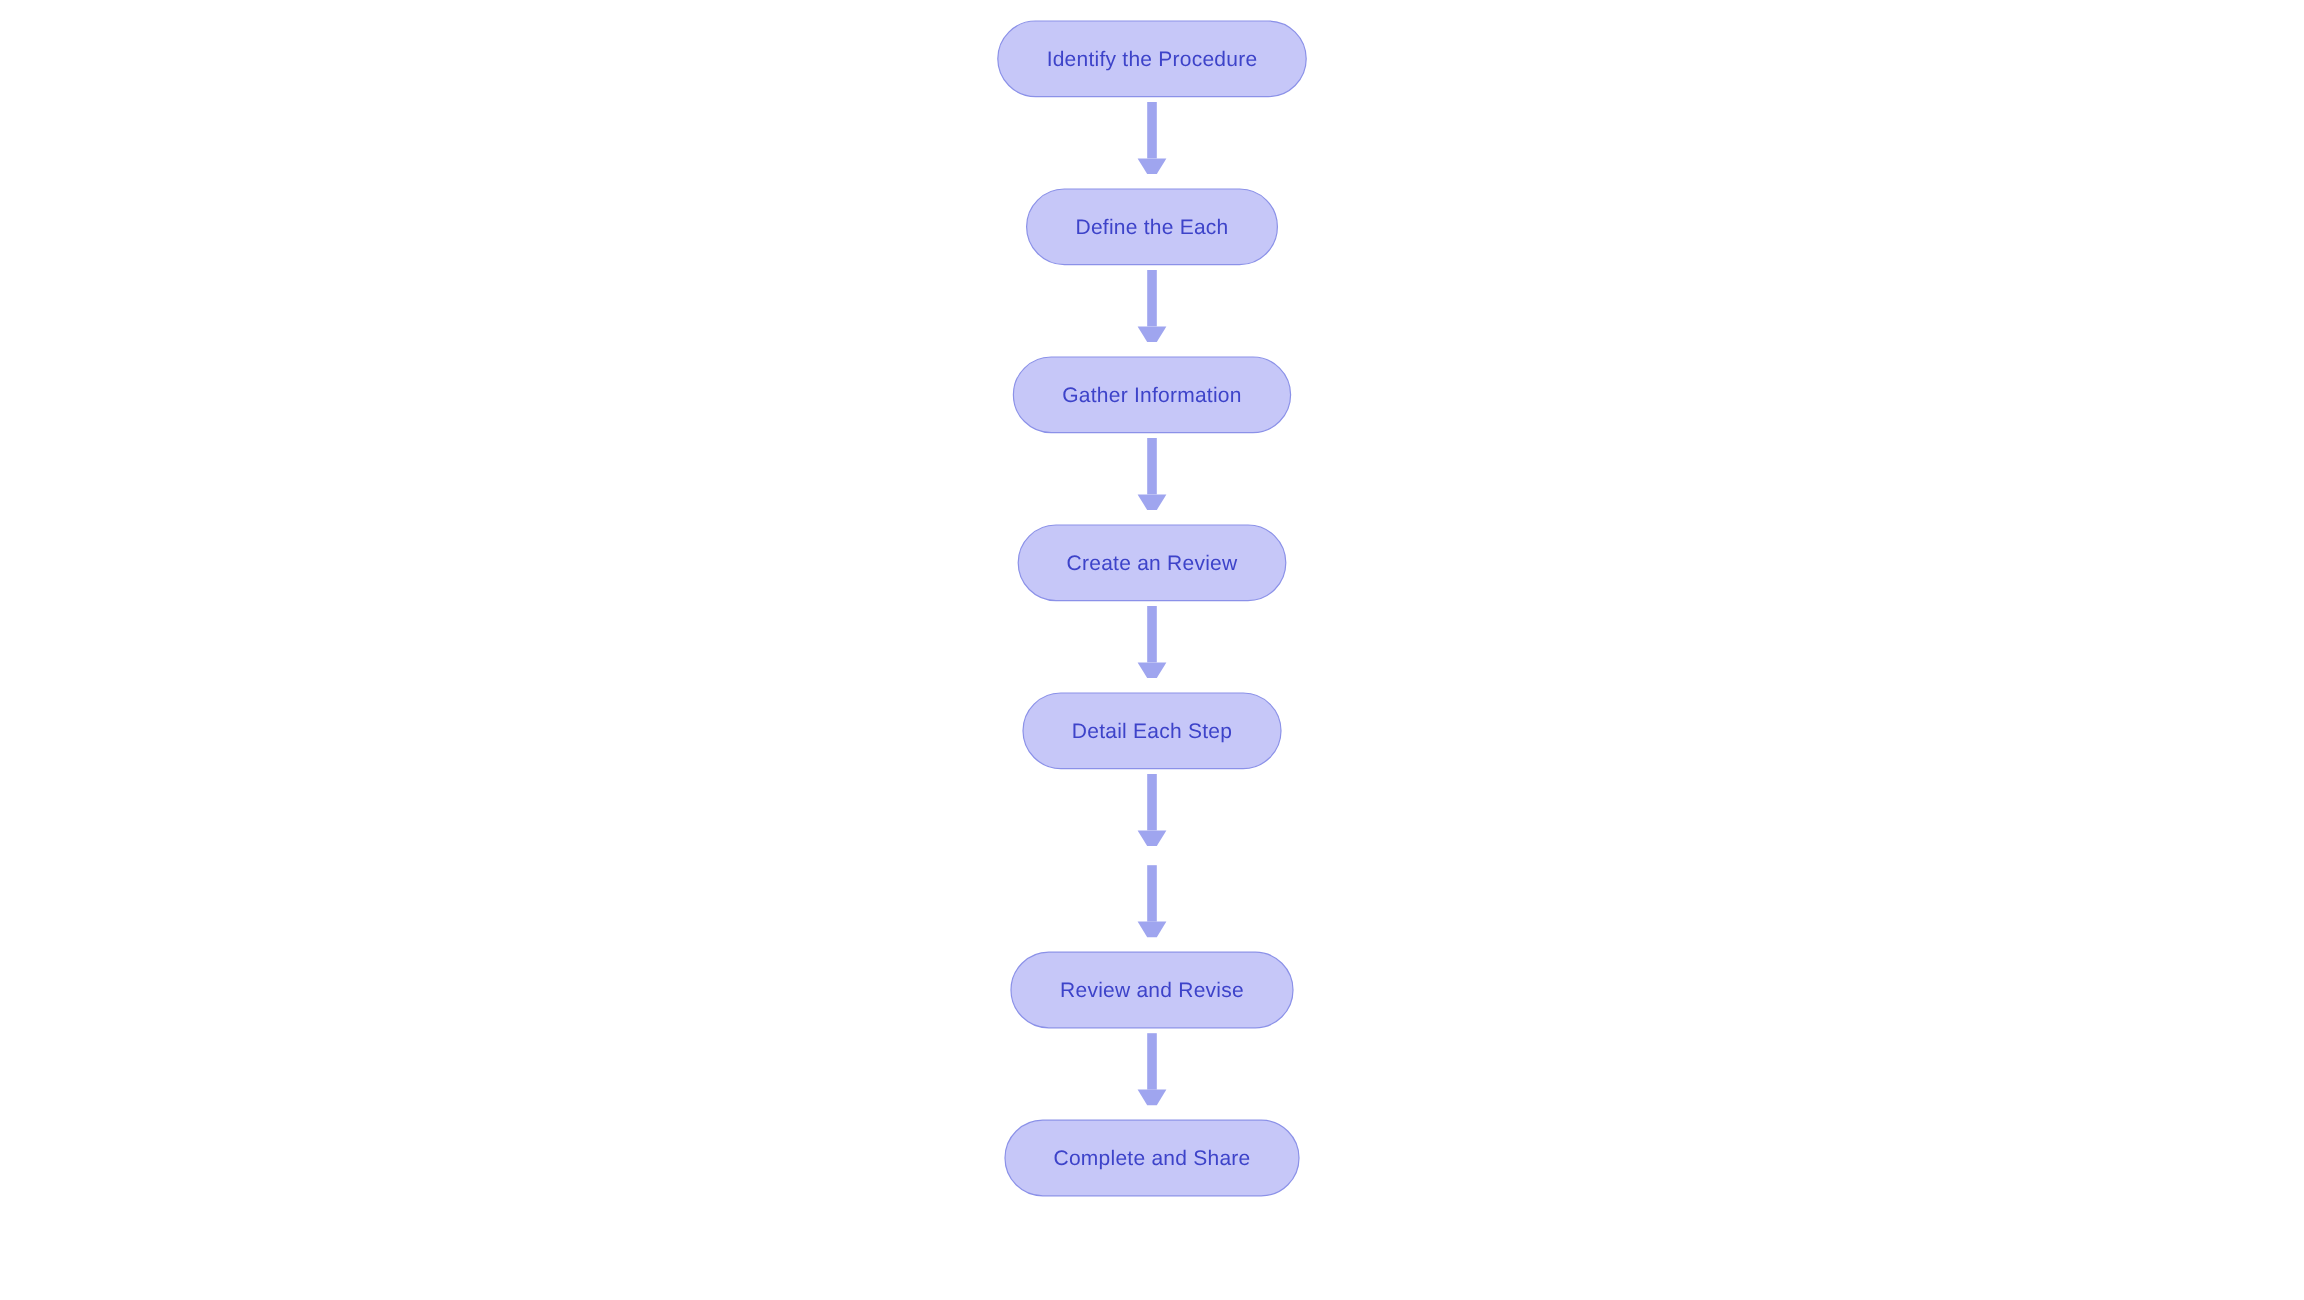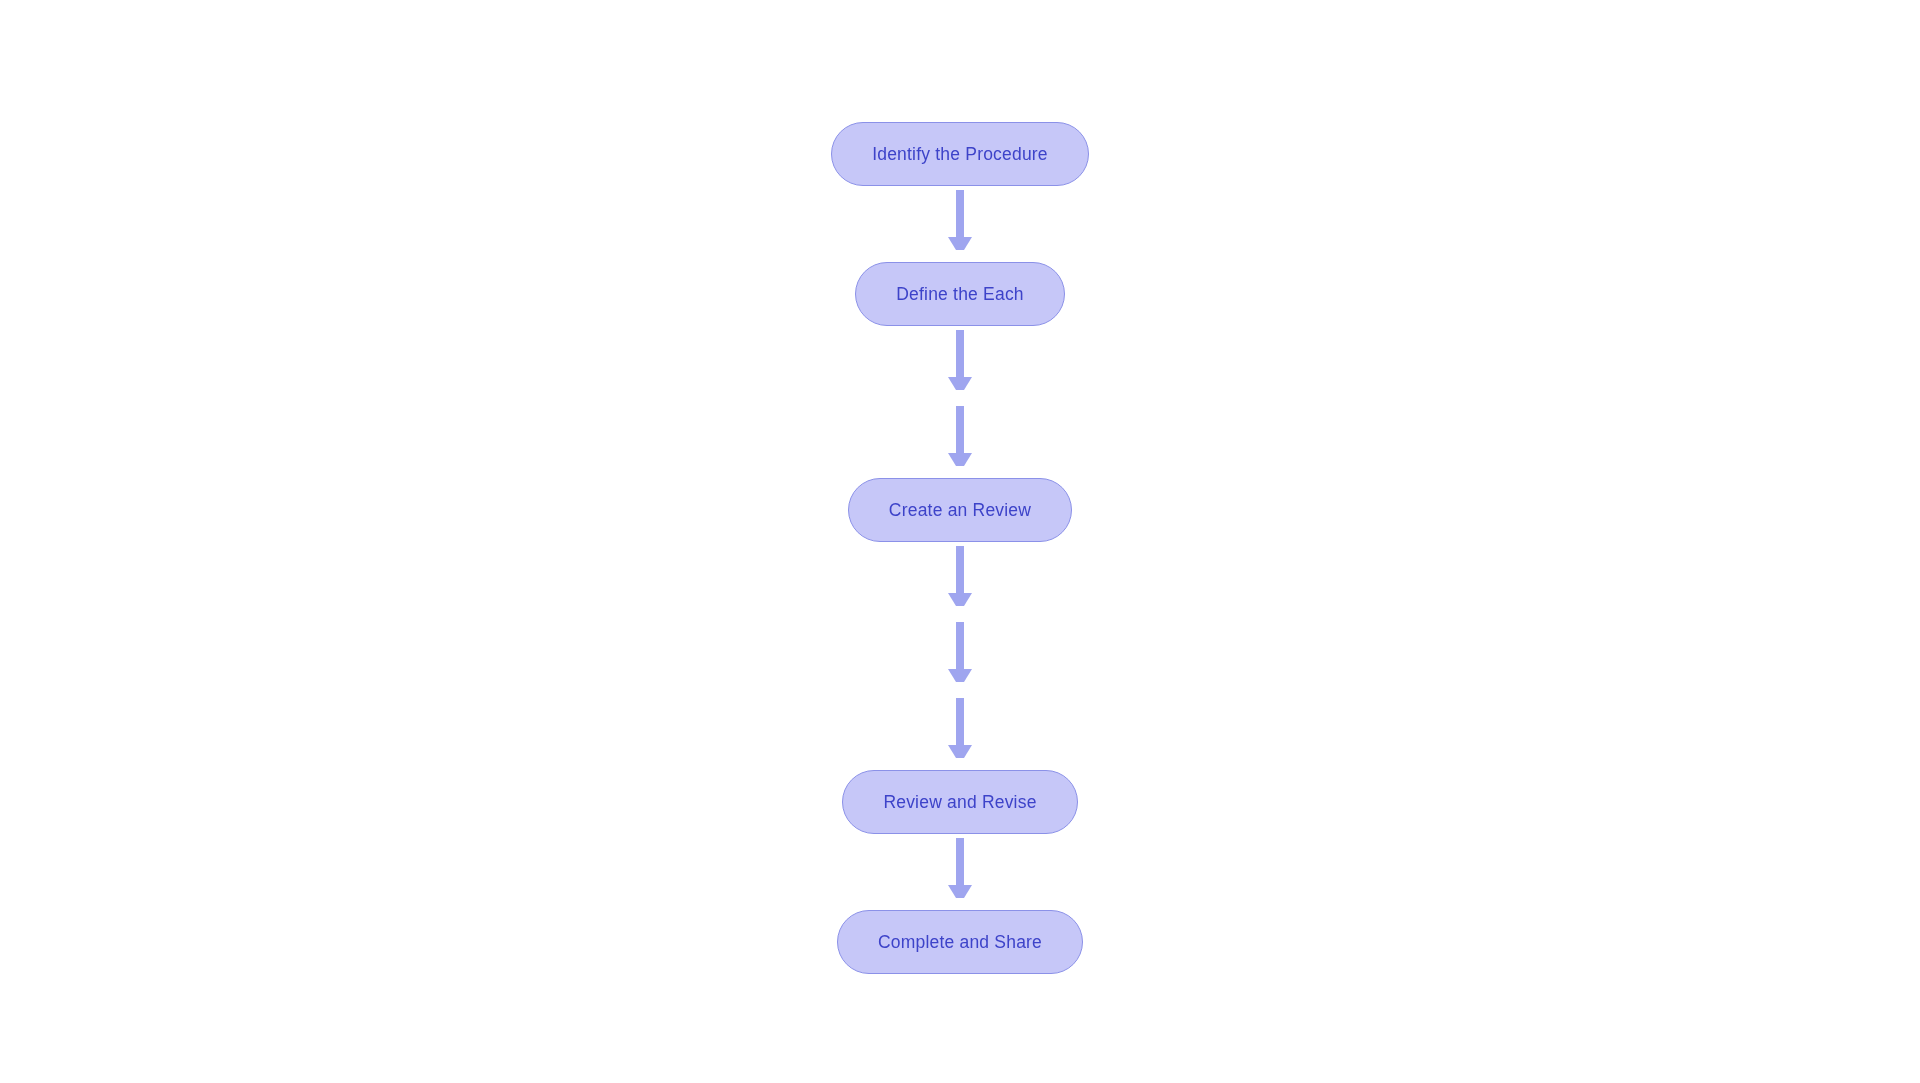--- a/index.html
+++ b/index.html
@@ -2,21 +2,21 @@
 <html style="--background: #ffffff; --node-fill: #c6c7f8; --node-border: #8b91e8; --node-text: #3d43c9; --arrow: #9fa5ef;"><head>
 <meta charset="utf-8">
 <style>
   :root {
     --background: #ffffff;
     --node-fill: #c6c7f8;
     --node-border: #8b91e8;
     --node-text: #3d43c9;
     --arrow: #9fa5ef;
   }
-  * { margin: 0; padding: 4px; box-sizing: border-box; justify-content: center; }
+  * { margin: 0; padding: 4px; box-sizing: border-box; }
   html, body {
     width: 1920px;
     height: 1083px;
     background: var(--background);
     font-family: "Liberation Sans", sans-serif;
     overflow: hidden;
   }
   .canvas {
     position: absolute;
     inset: 0;
@@ -76,35 +76,41 @@
 
   <div class="node">
     <span>Define the Each</span>
   </div>
 
   <div class="arrow">
     <div class="arrow-line"></div>
     <div class="arrow-head"></div>
   </div>
 
+  <div class="node">
+    <span>Gather Information</span>
+  </div>
 
   <div class="arrow">
     <div class="arrow-line"></div>
     <div class="arrow-head"></div>
   </div>
 
   <div class="node">
     <span>Create an Review</span>
   </div>
 
   <div class="arrow">
     <div class="arrow-line"></div>
     <div class="arrow-head"></div>
   </div>
 
+  <div class="node">
+    <span>Detail Each Step</span>
+  </div>
 
   <div class="arrow">
     <div class="arrow-line"></div>
     <div class="arrow-head"></div>
   </div>
 
 
   <div class="arrow">
     <div class="arrow-line"></div>
     <div class="arrow-head"></div>

